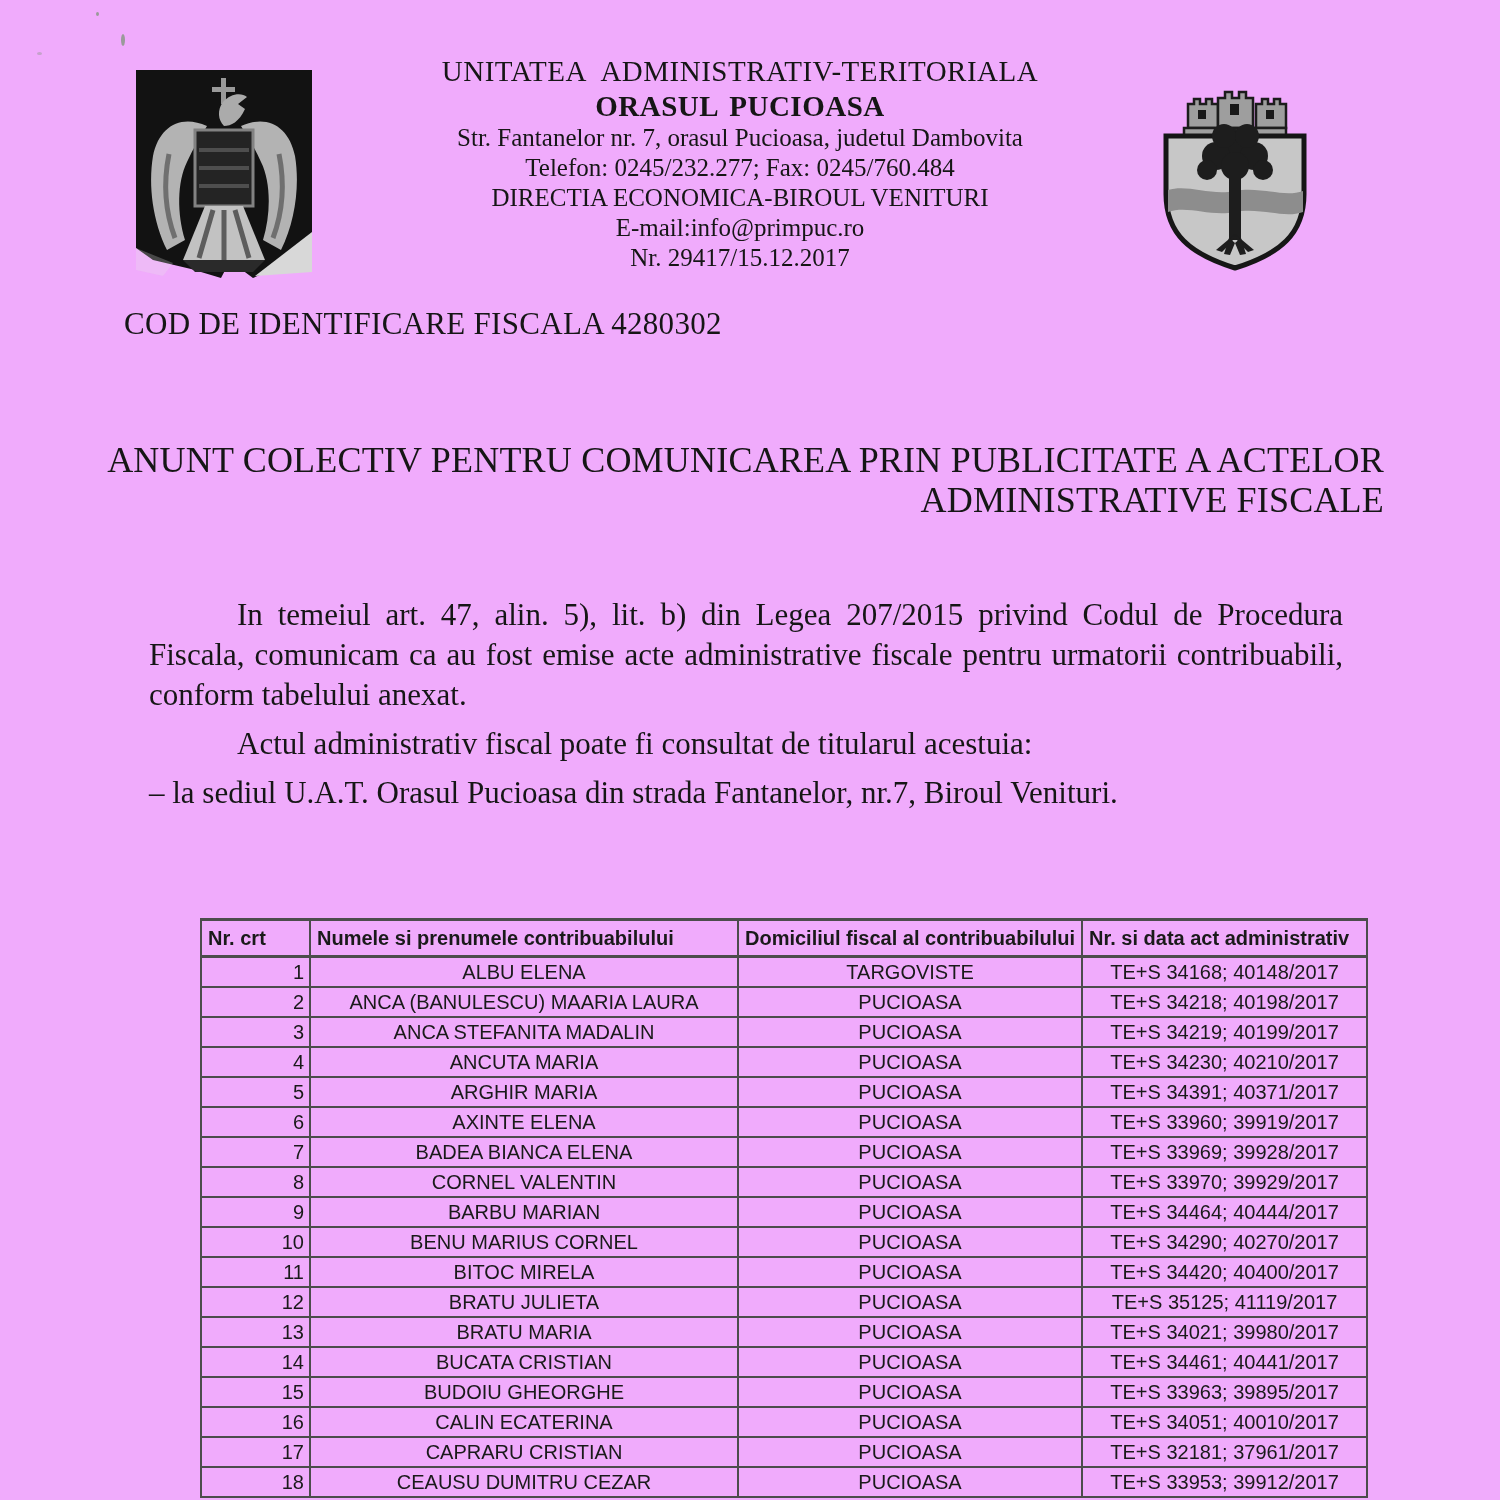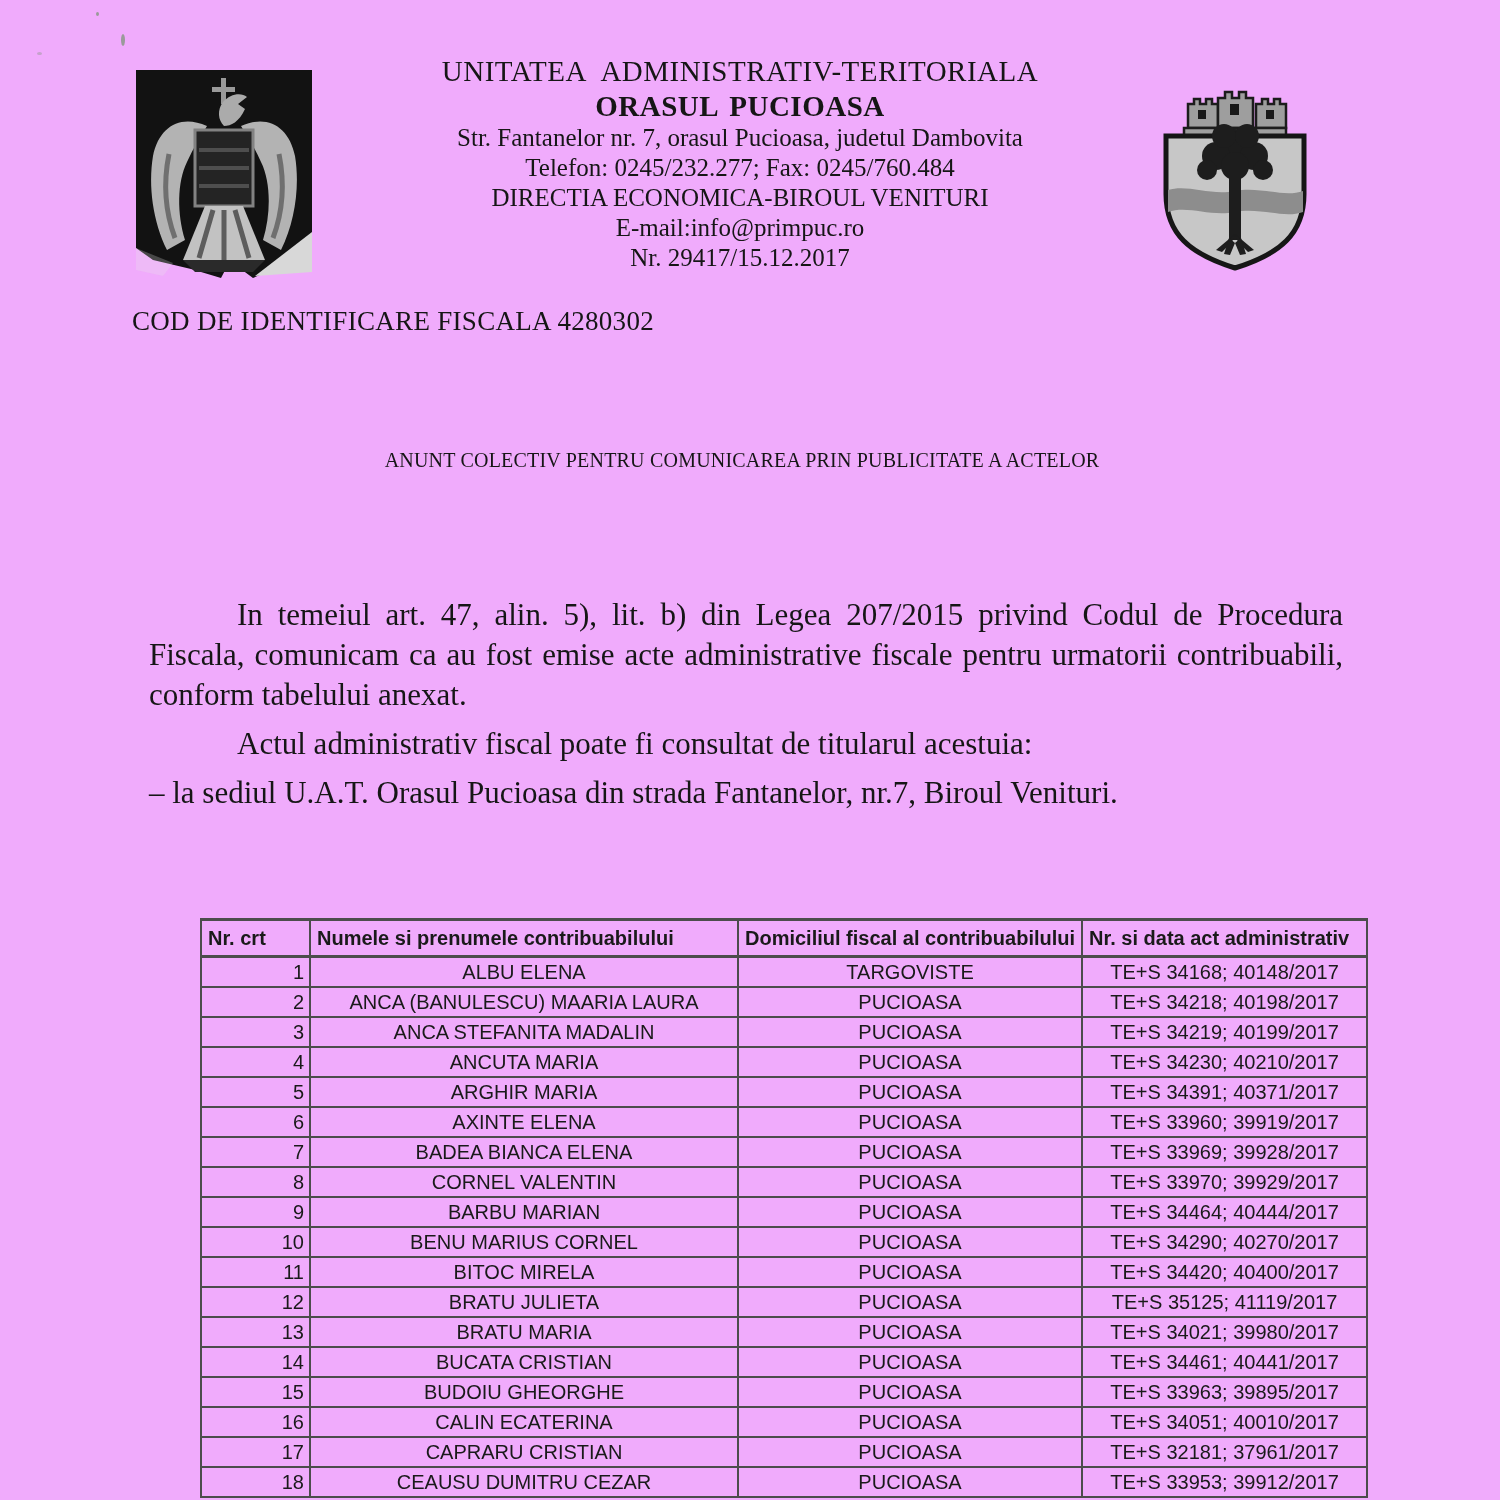--- a/index.html
+++ b/index.html
@@ -14,27 +14,27 @@
   
   .emblem-left{position:absolute;left:133px;top:64px;width:182px;height:214px;}
   .emblem-right{position:absolute;left:1158px;top:88px;width:154px;height:184px;}
   .letterhead{
     position:absolute;left:330px;top:54px;width:820px;
     text-align:center;line-height:30px;font-size:25px;
   }
   .letterhead .l1{font-size:29px;line-height:35px;word-spacing:9px;letter-spacing:.5px;}
   .letterhead .l2{font-size:29px;line-height:34px;font-weight:bold;word-spacing:4px;letter-spacing:.5px;}
   .fiscal-code{
-    position:absolute;left:132px;top:306px;
-    font-size:27px;letter-spacing:.3px;
+    position:absolute;left:124px;top:306px;
+    font-size:31px;letter-spacing:.3px;
   }
   
   .doc-title{
-    position:absolute;left:92px;top:440px;width:1300px;
-    text-align:center;font-size:20px;line-height:40px;letter-spacing:.2px;
+    position:absolute;left:84px;top:440px;width:1300px;
+    text-align:right;font-size:36px;line-height:40px;letter-spacing:.2px;
   }
   
   .bodytext{
     position:absolute;left:140px;top:586px;width:1212px;
     font-size:31px;line-height:40px;
   }
   .bodytext p{margin:9px;}
   .bodytext .indent{text-indent:88px;}
   .bodytext .just{text-align:justify;}
   
@@ -134,20 +134,21 @@
         <path d="M71,150 L66,166 l6,1 5,-12 Z"></path>
         <path d="M83,150 L88,166 l-6,1 -5,-12 Z"></path>
       </g>
     </svg>
   </div>
 
   <div class="fiscal-code">COD DE IDENTIFICARE FISCALA 4280302</div>
 
   <div class="doc-title">
     <div>ANUNT COLECTIV PENTRU COMUNICAREA PRIN PUBLICITATE A ACTELOR</div>
+    <div>ADMINISTRATIVE FISCALE</div>
   </div>
 
   <div class="bodytext">
     <p class="indent just">In temeiul art. 47, alin. 5), lit. b) din Legea 207/2015 privind Codul de Procedura Fiscala, comunicam ca au fost emise acte administrative fiscale pentru urmatorii contribuabili, conform tabelului anexat.</p>
     <p class="indent">Actul administrativ fiscal poate fi consultat de titularul acestuia:</p>
     <p>– la sediul U.A.T. Orasul Pucioasa din strada Fantanelor, nr.7, Biroul Venituri.</p>
   </div>
 
   <table class="annex-table">
     <thead>

